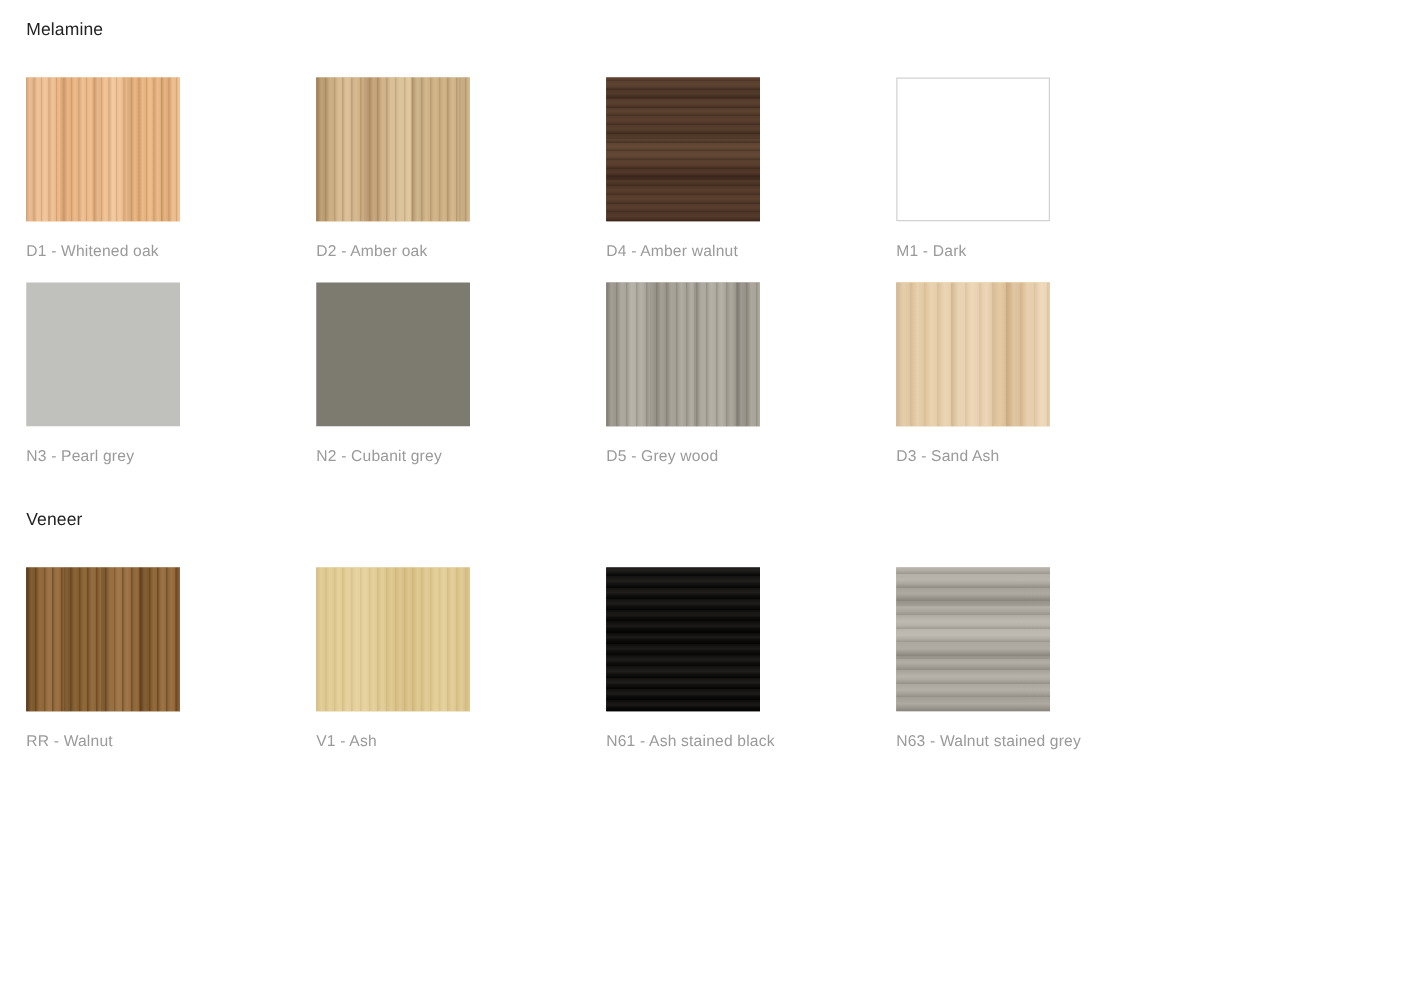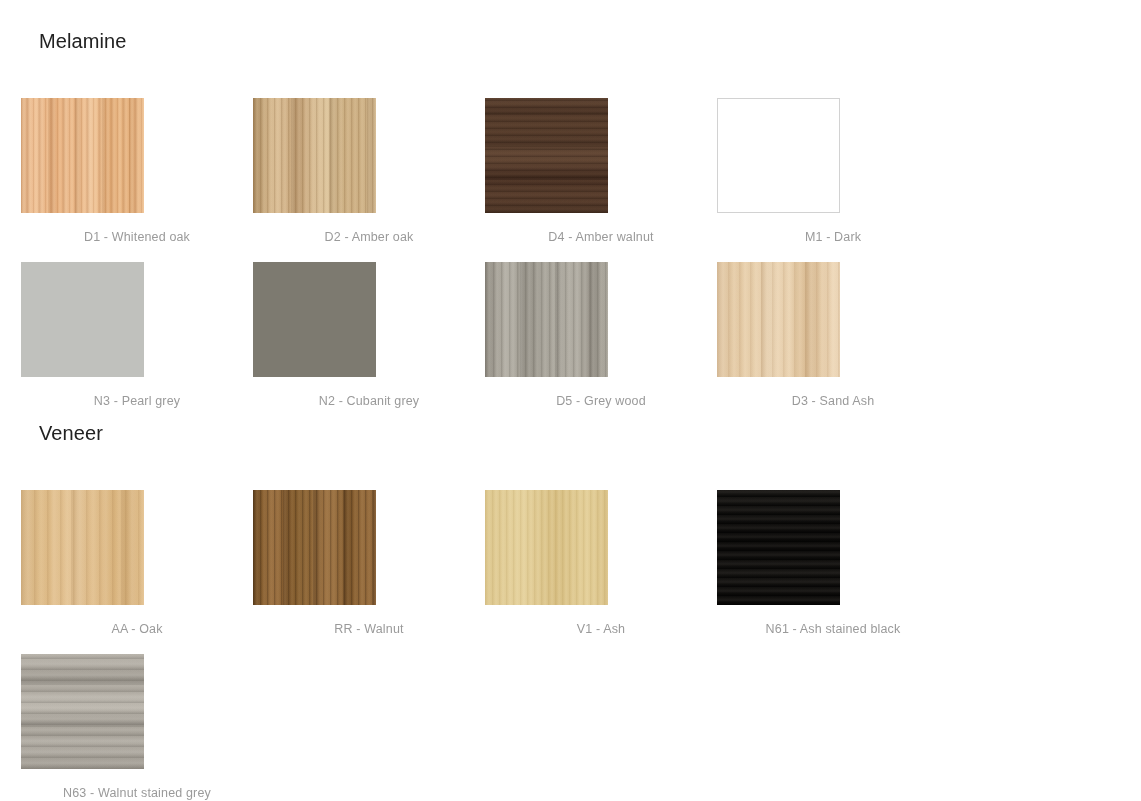--- a/index.html
+++ b/index.html
@@ -19,41 +19,41 @@
     position: relative;
     width: 1141px;
     height: 801px;
     background: #fff;
   }
   .section { position: absolute; left: 0; width: 1141px; }
   #section-melamine { top: 0px; }
   #section-veneer  { top: 392px; }
 
   .section-title {
-    margin: 18px;
+    margin: 0;
     padding: 10px 16px 0 21px;
-    font-size: 20px;
+    font-size: 14px;
     line-height: 26px;
     font-weight: 400;
     color: #222222;
     letter-spacing: 0.1px;
   }
 
   .grid {
     position: relative;
     padding-left: 21px;
     padding-top: 26px;
     display: flex;
     flex-wrap: wrap;
   }
   .cell {
     width: 232px;
     height: 164px;
     display: block;
-    text-align: center;
+    text-align: left;
   }
   .swatch {
     width: 123px;
     height: 115px;
     display: block;
     background-color: #cccccc;
     background-repeat: repeat;
     position: relative;
     overflow: hidden;
   }
@@ -261,24 +261,20 @@
           <div class="swatch tex-d3"></div>
           <span class="swatch-label">D3 - Sand Ash</span>
         </div>
       </div>
   </section>
 
   <section class="section" id="section-veneer">
     <h2 class="section-title">Veneer</h2>
     <div class="grid">
         <div class="cell">
-          <div class="swatch tex-aa"></div>
-          <span class="swatch-label">AA - Oak</span>
-        </div>
-        <div class="cell">
           <div class="swatch tex-rr"></div>
           <span class="swatch-label">RR - Walnut</span>
         </div>
         <div class="cell">
           <div class="swatch tex-v1"></div>
           <span class="swatch-label">V1 - Ash</span>
         </div>
         <div class="cell">
           <div class="swatch tex-n61"></div>
           <span class="swatch-label">N61 - Ash stained black</span>

